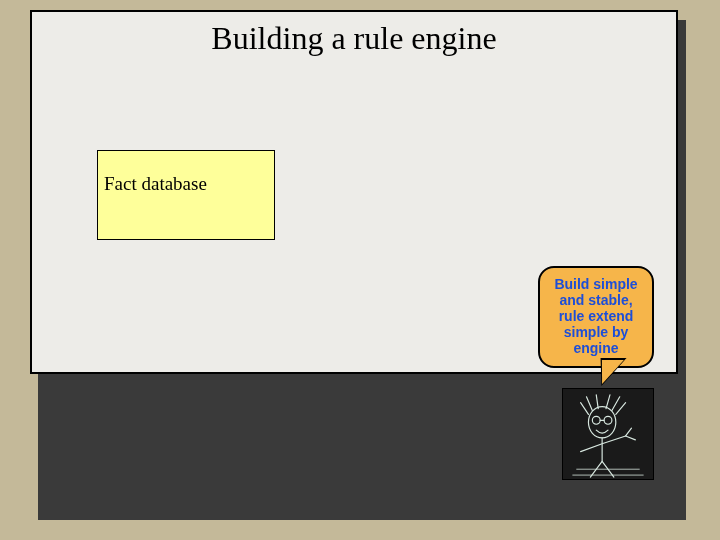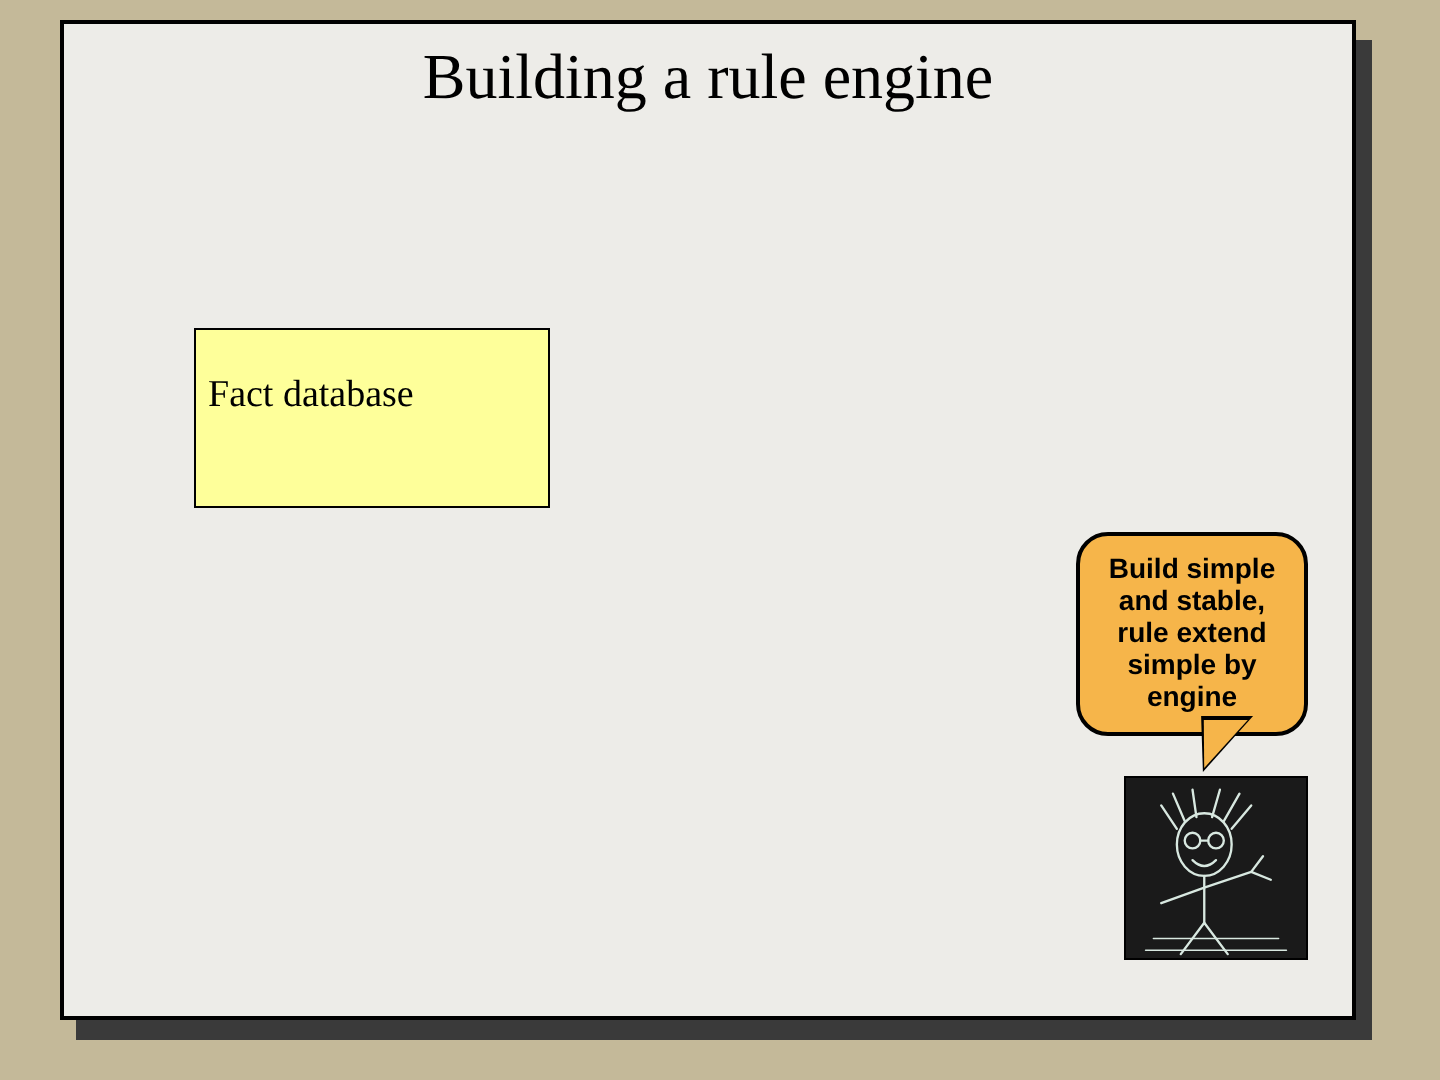--- a/index.html
+++ b/index.html
@@ -17,39 +17,39 @@
     top: 20px;
     width: 648px;
     height: 500px;
     background: #3a3a3a;
   }
   .slide {
     position: absolute;
     left: 30px;
     top: 10px;
     width: 648px;
-    height: 500px;
+    height: 364px;
     background: #edece8;
     border: 2px solid #000;
     box-sizing: border-box;
   }
   .title {
     position: absolute;
     top: 8px;
     left: 0;
     right: 0;
     text-align: center;
     font-size: 32px;
     line-height: 1.15;
     color: #000;
   }
   .fact-box {
     position: absolute;
     left: 65px;
-    top: 152px;
+    top: 138px;
     width: 178px;
     height: 90px;
     background: #feff9a;
     border: 1.5px solid #000;
     box-sizing: border-box;
     padding: 22px 6px 6px 6px;
     font-size: 19px;
     color: #000;
   }
   .speech-bubble {
@@ -60,21 +60,21 @@
     background: #f6b54a;
     border: 2px solid #000;
     border-radius: 16px;
     box-sizing: border-box;
     padding: 8px 4px 10px 4px;
     font-family: "Comic Sans MS", "Comic Sans", cursive, sans-serif;
     font-size: 14px;
     font-weight: bold;
     line-height: 1.15;
     text-align: center;
-    color: #000000;
+    color: #1d4ed8;
   }
   .speech-tail {
     position: absolute;
     right: 56px;
     top: 348px;
     width: 0;
     height: 0;
     border-left: 8px solid transparent;
     border-right: 14px solid transparent;
     border-top: 24px solid #f6b54a;

